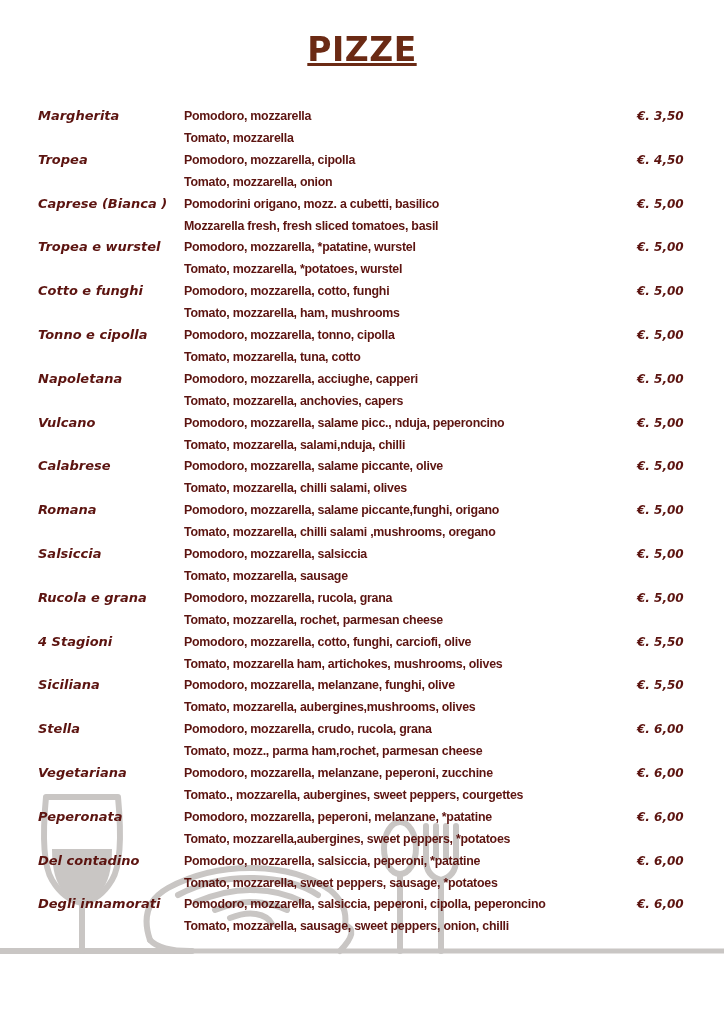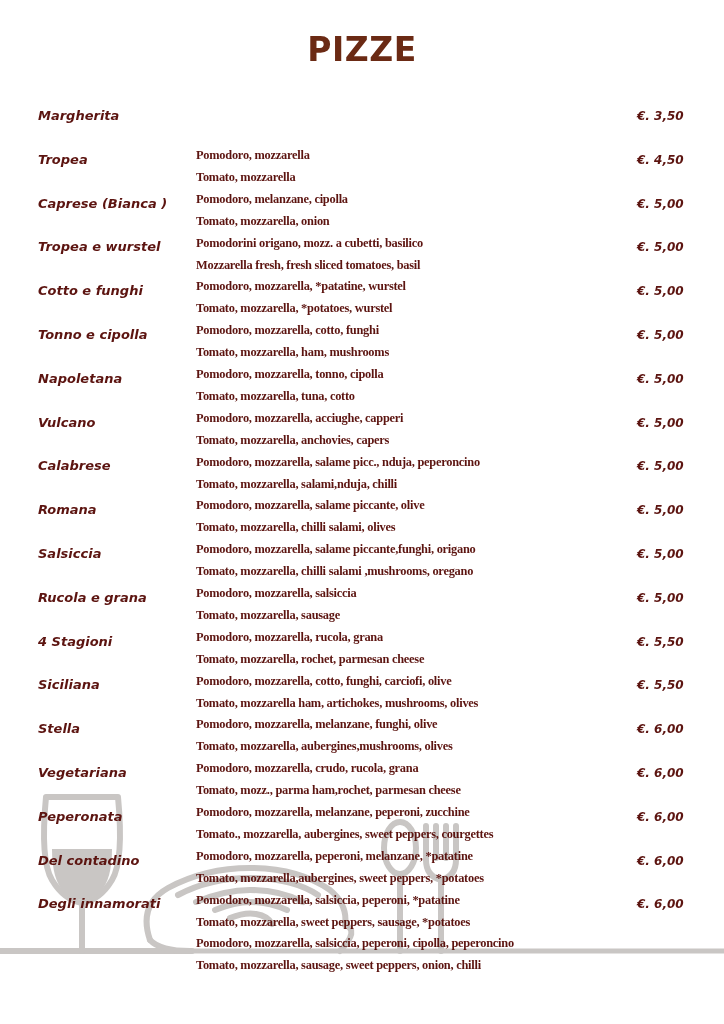--- a/index.html
+++ b/index.html
@@ -28,20 +28,21 @@
       left: 0;
       width: 724px;
       text-align: center;
       font-family: "DejaVu Sans", sans-serif;
       font-weight: bold;
       font-size: 33px;
       letter-spacing: 0.5px;
       color: #6b2a14;
       z-index: 2;
       margin: 0;
+      text-decoration: underline;
     }
     .menu {
       position: absolute;
       top: 105px;
       left: 0;
       width: 708px;
       z-index: 2;
     }
     .item {
       position: relative;
@@ -55,30 +56,29 @@
       line-height: 22px;
       font-family: "DejaVu Sans", sans-serif;
       font-weight: bold;
       font-style: italic;
       font-size: 13px;
       color: #5c1410;
       white-space: nowrap;
     }
     .desc-it, .desc-en {
       position: absolute;
-      left: 196px;
+      left: 184px;
       height: 22px;
       line-height: 22px;
-      font-family: Liberation Serif, serif;
+      font-family: Liberation Sans, sans-serif;
       font-weight: bold;
       font-size: 12.4px;
       color: #5c1410;
       white-space: nowrap;
       letter-spacing: -0.25px;
-      margin-top: 39px;
     }
     .desc-it { top: 0; }
     .desc-en { top: 22px; }
     .price {
       position: absolute;
       left: 637px;
       top: 0;
       height: 22px;
       line-height: 22px;
       font-family: "DejaVu Sans", sans-serif;
@@ -133,21 +133,21 @@
 
 <div class="menu" id="menu">
     <div class="item">
     <span class="name">Margherita</span>
     <span class="desc-it">Pomodoro, mozzarella</span>
     <span class="desc-en">Tomato, mozzarella</span>
     <span class="price">€. 3,50</span>
   </div>
     <div class="item">
     <span class="name">Tropea</span>
-    <span class="desc-it">Pomodoro, melanzane, cipolla</span>
+    <span class="desc-it">Pomodoro, mozzarella, cipolla</span>
     <span class="desc-en">Tomato, mozzarella, onion</span>
     <span class="price">€. 4,50</span>
   </div>
     <div class="item">
     <span class="name">Caprese (Bianca )</span>
     <span class="desc-it">Pomodorini origano, mozz. a cubetti, basilico</span>
     <span class="desc-en">Mozzarella fresh, fresh sliced tomatoes, basil</span>
     <span class="price">€. 5,00</span>
   </div>
     <div class="item">

